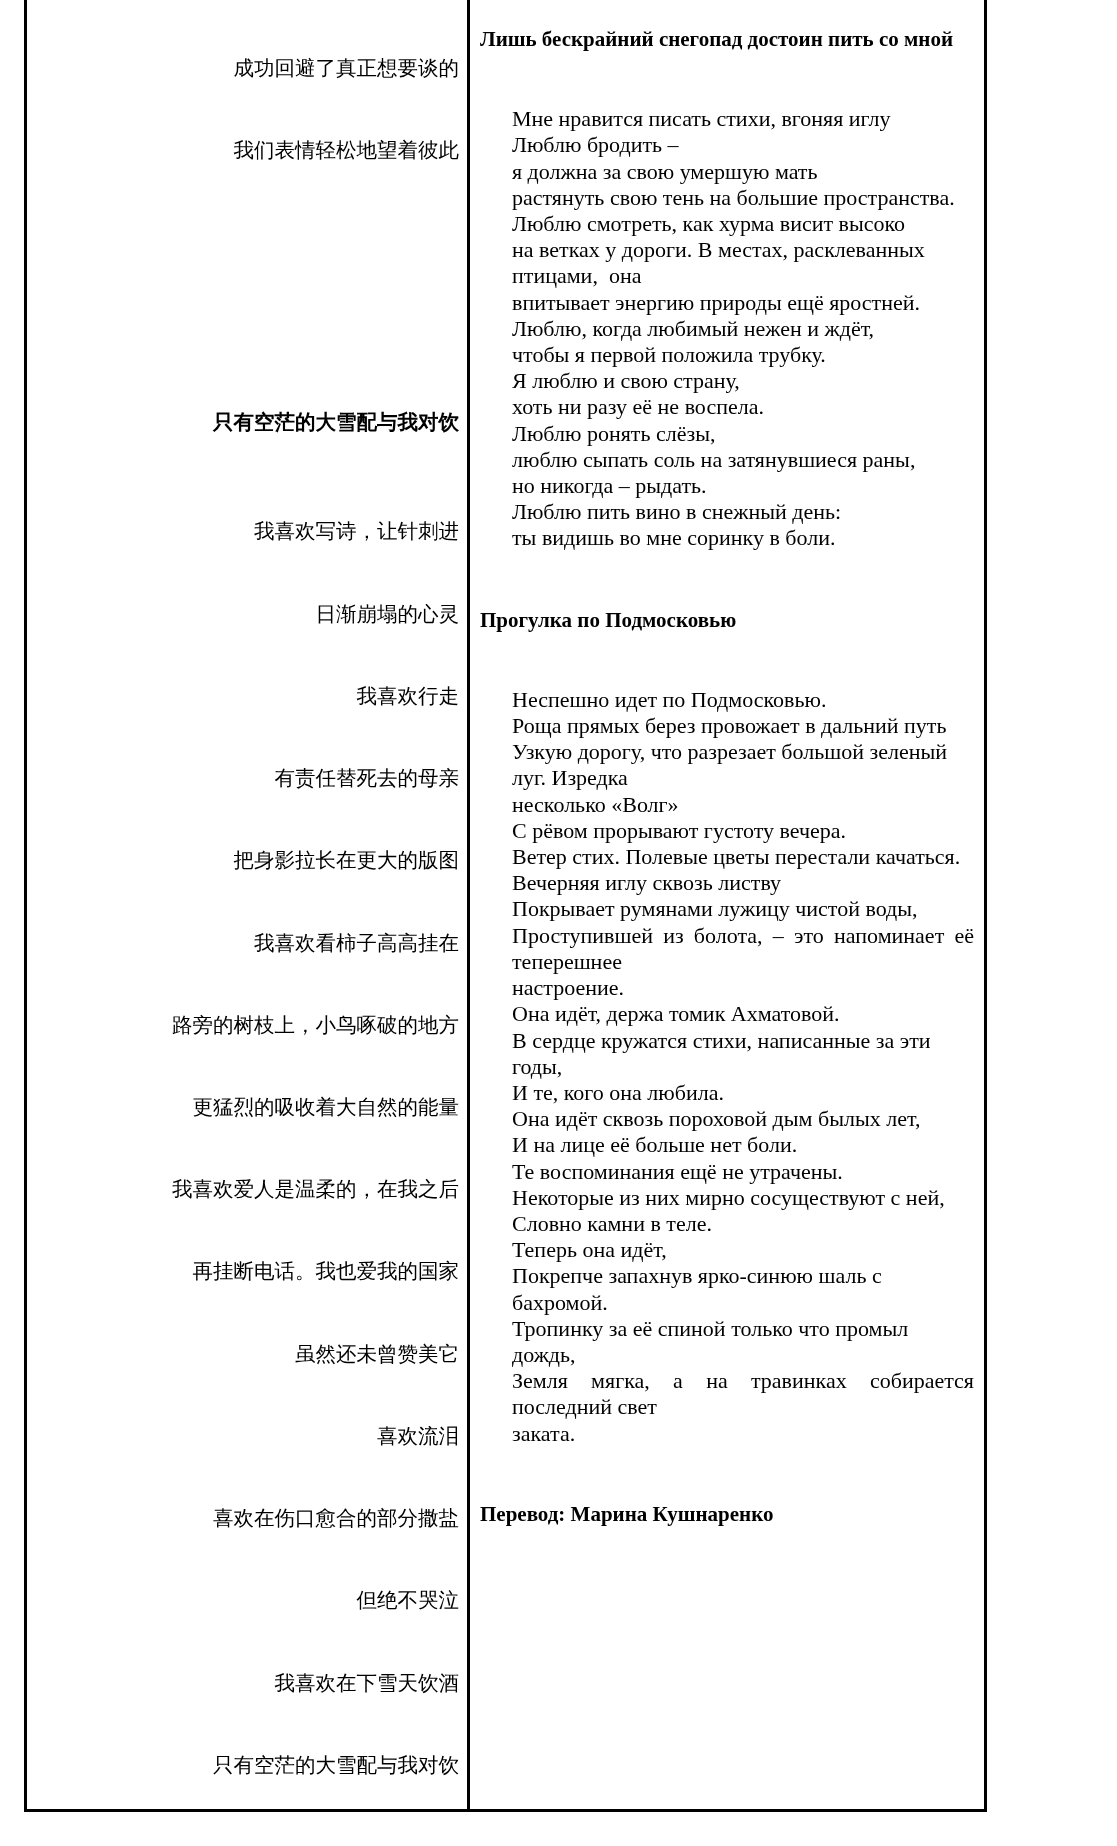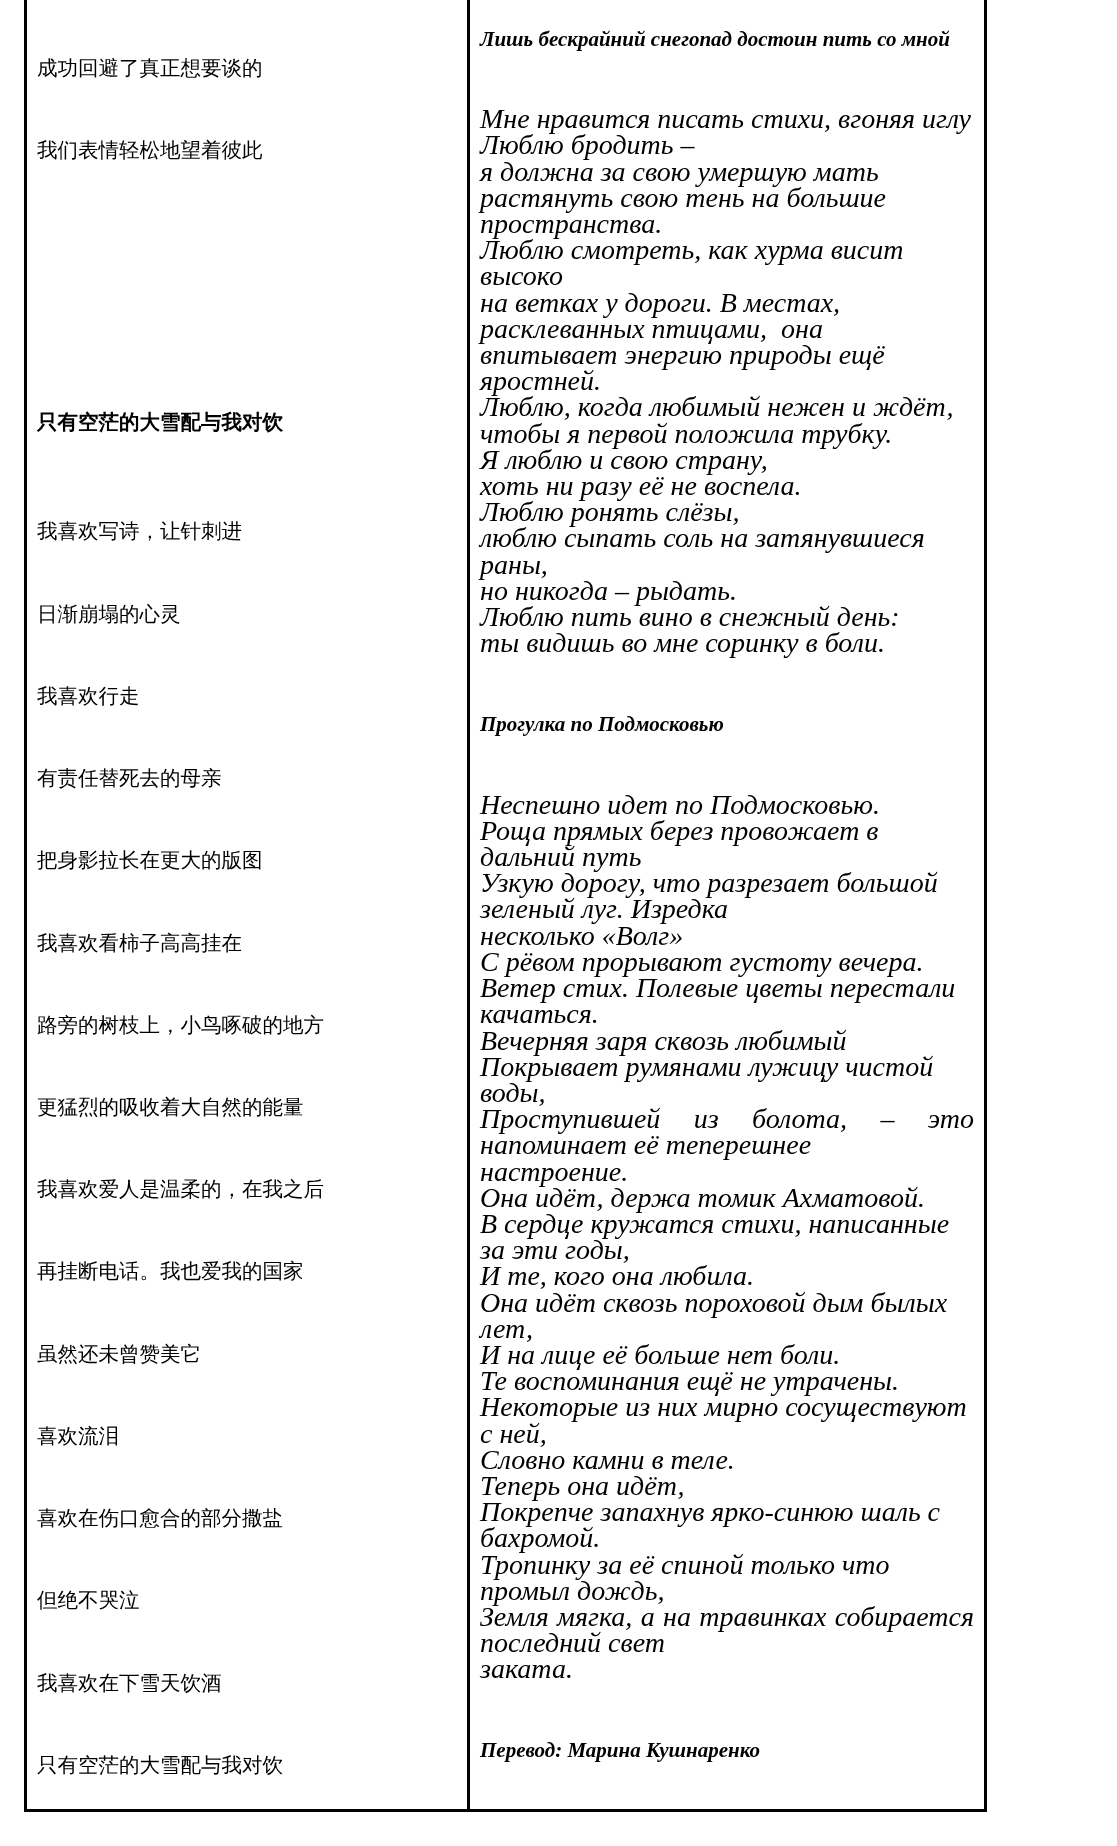--- a/index.html
+++ b/index.html
@@ -37,30 +37,30 @@
   .col {
     box-sizing: border-box;
     position: relative;
     overflow: hidden;
   }
 
   .col-left {
     width: 443px;
     border-left: 3px solid #000;
     border-bottom: 3px solid #000;
-    padding: 0px 15px 0 10px;
+    padding: 0px 8px 0 10px;
+    text-align: right;
   }
 
   .col-right {
     width: 520px;
     border-left: 3px solid #000;
     border-right: 3px solid #000;
     border-bottom: 3px solid #000;
     padding: 0px 10px 16px 10px;
-    font-style: italic;
   }
 
   
   .zh {
     font-family: "DejaVu Sans", "Liberation Sans", sans-serif;
     font-size: 20.5px;
     line-height: 27.4px;
     letter-spacing: 0px;
     white-space: pre-wrap;
   }
@@ -68,22 +68,23 @@
     font-family: "DejaVu Sans", "Liberation Sans", sans-serif;
     font-size: 20.5px;
     line-height: 27.4px;
     font-weight: bold;
   }
   .zh-line { white-space: pre; }
 
   
   .ru {
     font-family: "Liberation Serif", "DejaVu Serif", serif;
-    font-size: 28px;
+    font-size: 22px;
     line-height: 26.2px;
+    margin-left: 32px;
   }
   .ru-title {
     font-family: "Liberation Serif", "DejaVu Serif", serif;
     font-size: 21px;
     line-height: 26.2px;
     font-weight: bold;
   }
   .ru-line { white-space: pre-wrap; }
   .ru-line.justify {
     text-align: justify;
@@ -170,21 +171,21 @@
       <div class="ru-title">Прогулка по Подмосковью</div>
       <div class="spacer-2"></div>
 
       <div class="ru">
         <div class="ru-line">Неспешно идет по Подмосковью.</div>
         <div class="ru-line">Роща прямых берез провожает в дальний путь</div>
         <div class="ru-line">Узкую дорогу, что разрезает большой зеленый луг. Изредка</div>
         <div class="ru-line">несколько «Волг»</div>
         <div class="ru-line">С рёвом прорывают густоту вечера.</div>
         <div class="ru-line">Ветер стих. Полевые цветы перестали качаться.</div>
-        <div class="ru-line">Вечерняя заря сквозь любимый</div>
+        <div class="ru-line">Вечерняя иглу сквозь листву</div>
         <div class="ru-line">Покрывает румянами лужицу чистой воды,</div>
         <div class="ru-line justify">Проступившей из болота, – это напоминает её теперешнее</div>
         <div class="ru-line">настроение.</div>
         <div class="ru-line">Она идёт, держа томик Ахматовой.</div>
         <div class="ru-line">В сердце кружатся стихи, написанные за эти годы,</div>
         <div class="ru-line">И те, кого она любила.</div>
         <div class="ru-line">Она идёт сквозь пороховой дым былых лет,</div>
         <div class="ru-line">И на лице её больше нет боли.</div>
         <div class="ru-line">Те воспоминания ещё не утрачены.</div>
         <div class="ru-line">Некоторые из них мирно сосуществуют с ней,</div>

